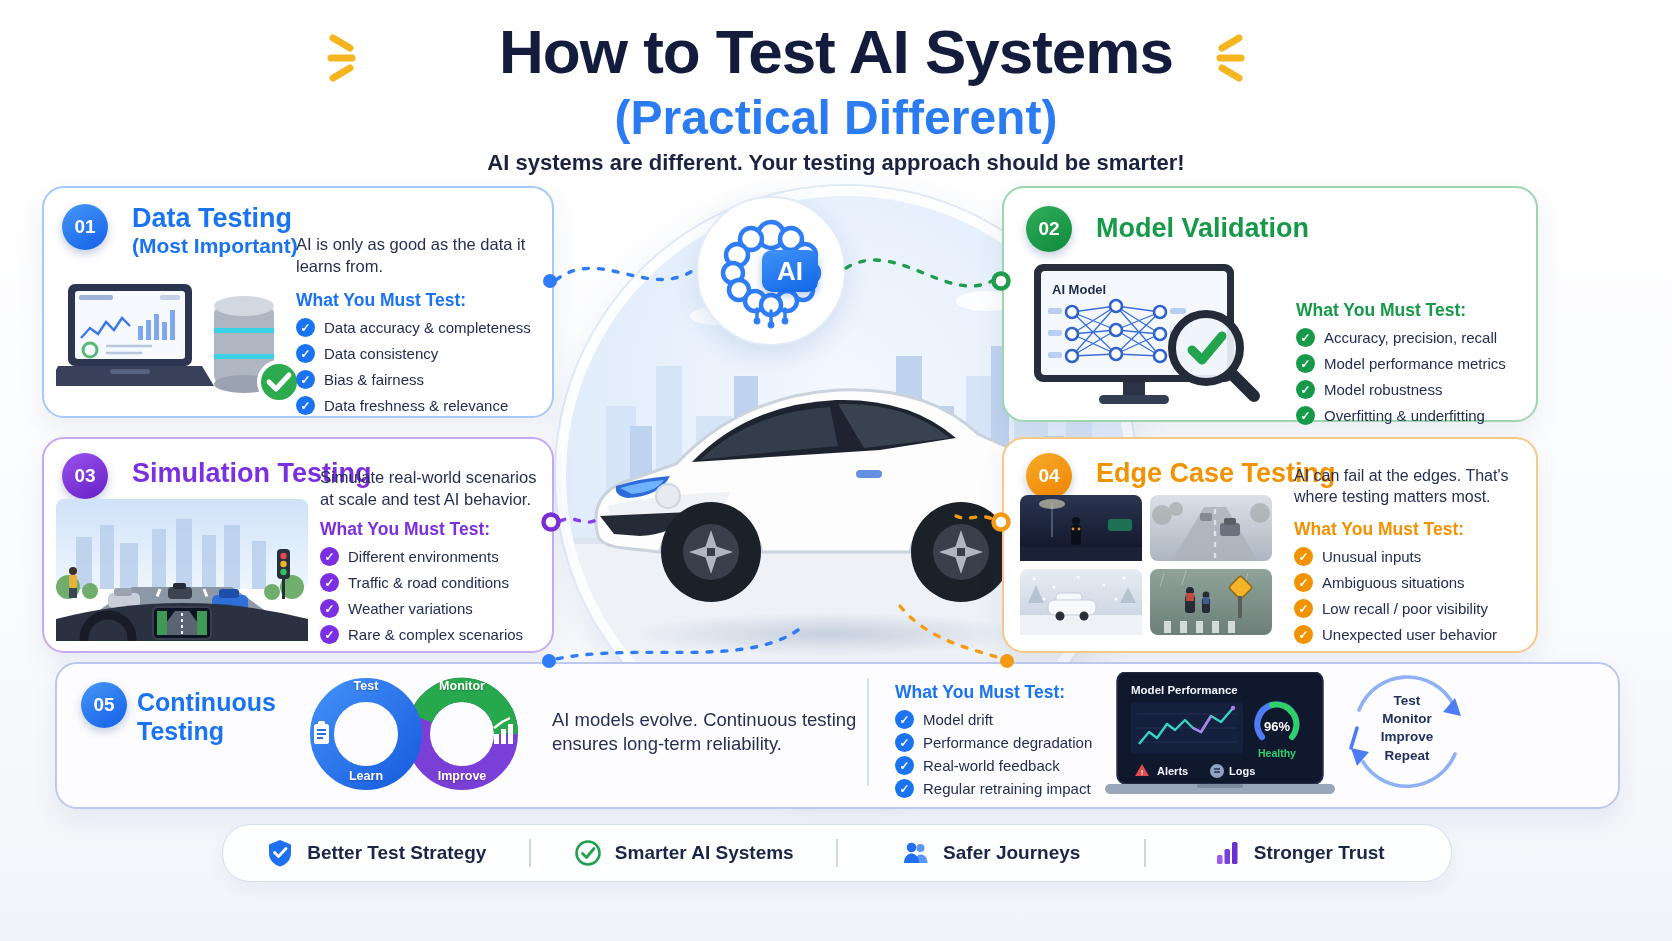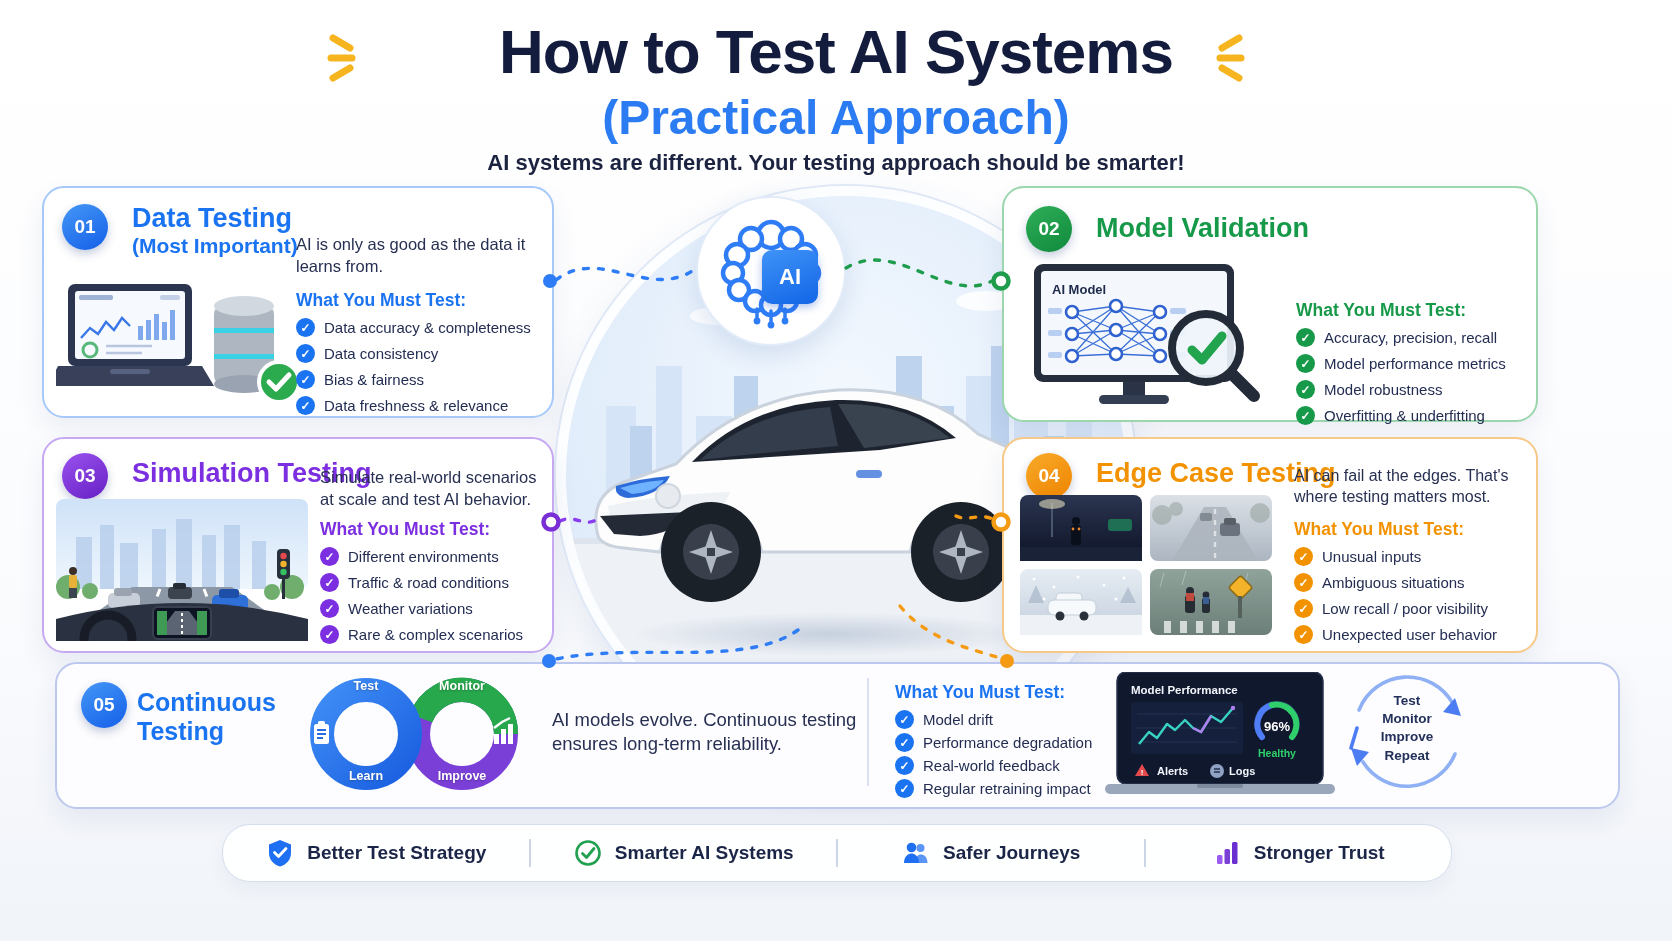--- a/index.html
+++ b/index.html
@@ -35,22 +35,22 @@
     font-size:12px;font-weight:bold;display:flex;align-items:center;justify-content:center;}
   .illus{position:absolute;}
   
   .stage-circle{position:absolute;left:556px;top:186px;width:560px;height:560px;border-radius:50%;
     background:radial-gradient(circle at 50% 35%,#f3f8fe 0%,#e3eefb 55%,#d8e6f8 100%);
     border:10px solid rgba(255,255,255,.9);box-shadow:0 0 0 2px #dfe8f6,0 18px 40px rgba(60,90,150,.12);
     overflow:hidden;}
   .ai-badge{position:absolute;left:696px;top:196px;width:146px;height:146px;border-radius:50%;
     background:#fff;border:2px solid #e2ebf8;box-shadow:0 10px 24px rgba(50,90,160,.14);
     display:flex;align-items:center;justify-content:center;}
-  .ai-chip-label{position:absolute;left:762px;top:250px;width:56px;height:54px;border-radius:10px;
-    background:linear-gradient(160deg,#3f93f7,#1265e6);color:#fff;font-weight:bold;font-size:22px;
+  .ai-chip-label{position:absolute;left:762px;top:250px;width:56px;height:42px;border-radius:10px;
+    background:linear-gradient(160deg,#3f93f7,#1265e6);color:#fff;font-weight:bold;font-size:26px;
     display:flex;align-items:center;justify-content:center;box-shadow:0 3px 8px rgba(20,80,200,.35);}
   .car{position:absolute;left:580px;top:300px;width:500px;height:340px;}
   
   .loop-label{position:absolute;color:#fff;font-size:12.5px;font-weight:bold;transform:translate(-50%,-50%);
     text-shadow:0 1px 2px rgba(0,0,0,.25);white-space:nowrap;}
   .divider-v{position:absolute;width:2px;background:#d9e0f0;}
   .cycle-text{position:absolute;text-align:center;font-size:13.5px;font-weight:bold;color:#22305a;line-height:1.35;}
   
   .footer{position:absolute;left:222px;top:824px;width:1228px;height:56px;border-radius:28px;
     background:rgba(255,255,255,.92);border:1.5px solid #d4ddeb;box-shadow:0 8px 18px rgba(50,80,140,.06);
@@ -61,21 +61,21 @@
   .nolay{position:absolute;pointer-events:none;}
   .shadow-ell{position:absolute;left:630px;top:612px;width:400px;height:44px;border-radius:50%;
     background:radial-gradient(ellipse,#c6d0de 0%,rgba(198,208,222,0) 70%);}
 </style>
 </head>
 <body>
 
 <div class="canvas">
 
   <div class="hdr-title">How to Test AI Systems</div>
-  <div class="hdr-sub">(Practical Approach)</div>
+  <div class="hdr-sub">(Practical Different)</div>
   <div class="hdr-tag">AI systems are different. Your testing approach should be smarter!</div>
   <svg class="spark" style="left:322px;top:30px" viewBox="0 0 24 56">
     <g stroke="#f6b51e" stroke-width="7" stroke-linecap="round" fill="none">
       <path d="M3,8 L20,18"></path>
         <path d="M1,28 L22,28"></path>
         <path d="M3,48 L20,38"></path>
     </g>
   </svg>
   <svg class="spark" style="left:1210px;top:30px" viewBox="0 0 24 56">
     <g stroke="#f6b51e" stroke-width="7" stroke-linecap="round" fill="none">

